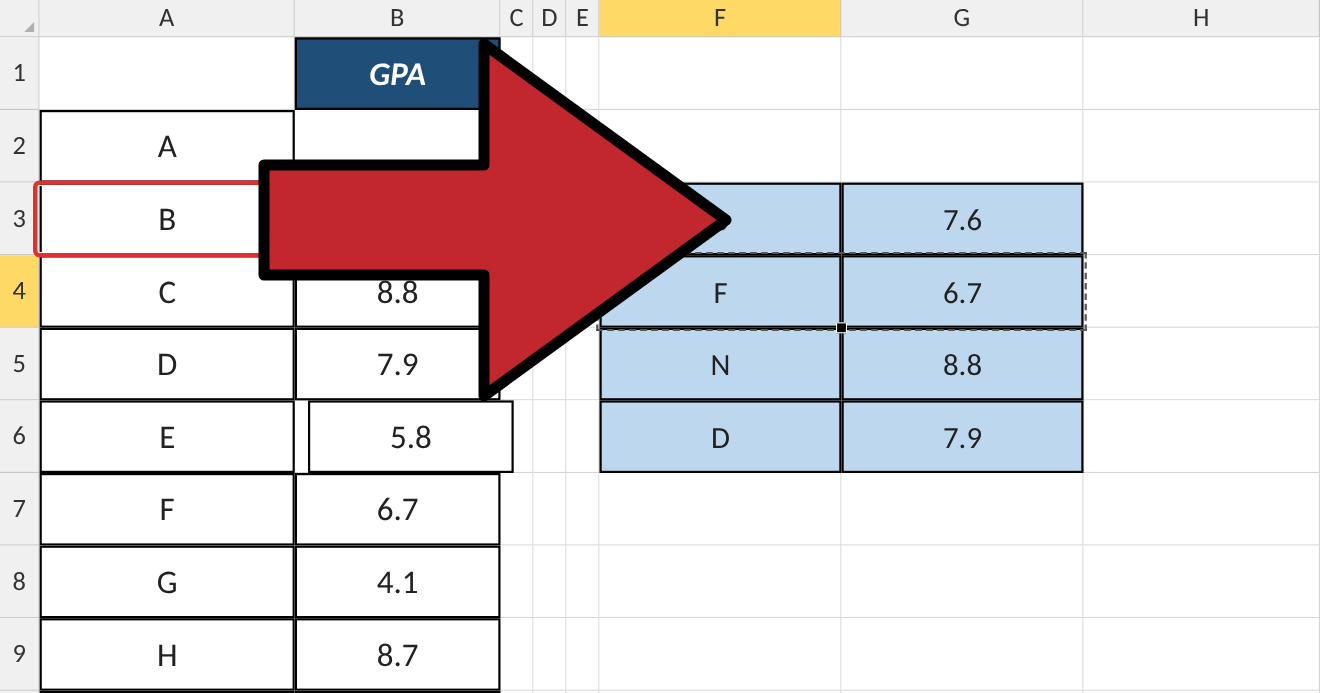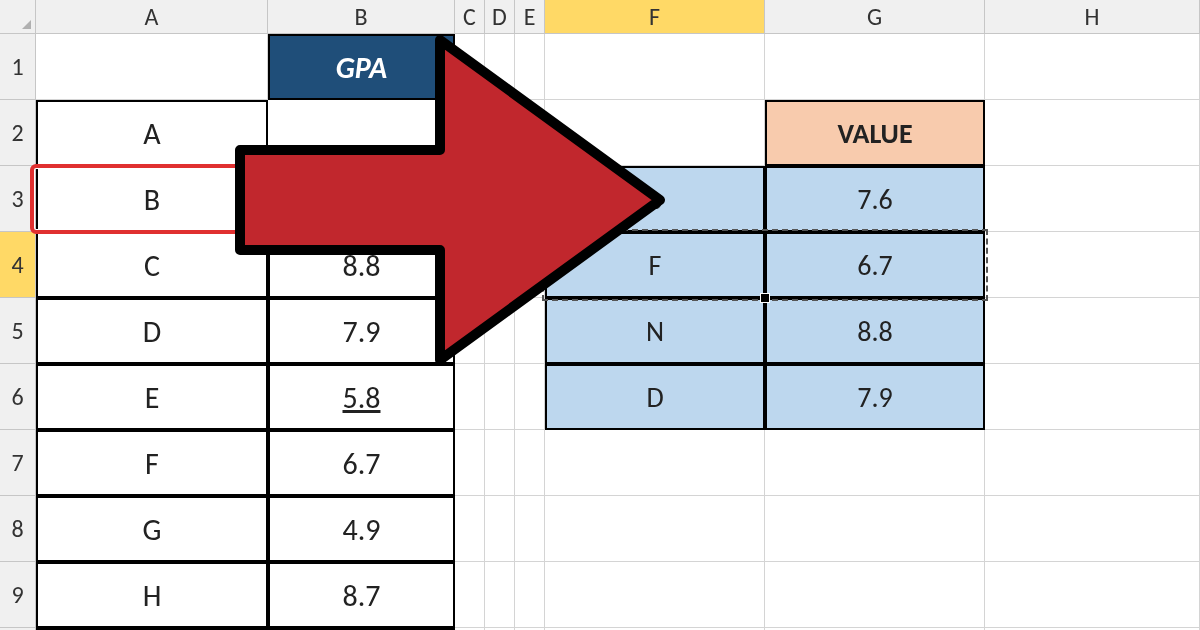--- a/index.html
+++ b/index.html
@@ -222,30 +222,29 @@
     <div class="cell" style="left: 985px; top: 628px; width: 215px; height: 66px;"></div>
     <div class="cell tblhdr" style="left: 268px; top: 34px; width: 187px; height: 66px;">GPA</div>
     <div class="cell tblcell" style="left: 36px; top: 100px; width: 232px; height: 66px;">A</div>
     <div class="cell tblcell" style="left: 36px; top: 166px; width: 232px; height: 66px;">B</div>
     <div class="cell tblcell" style="left: 268px; top: 166px; width: 187px; height: 66px;"></div>
     <div class="cell tblcell" style="left: 36px; top: 232px; width: 232px; height: 66px;">C</div>
     <div class="cell tblcell" style="left: 268px; top: 232px; width: 187px; height: 66px;">8.8</div>
     <div class="cell tblcell" style="left: 36px; top: 298px; width: 232px; height: 66px;">D</div>
     <div class="cell tblcell" style="left: 268px; top: 298px; width: 187px; height: 66px;">7.9</div>
     <div class="cell tblcell" style="left: 36px; top: 364px; width: 232px; height: 66px;">E</div>
-    <div class="cell tblcell" style="left: 268px; top: 364px; width: 187px; height: 66px; text-decoration: underline;">5.8</div>
+    <div class="cell tblcell" style="left: 280px; top: 364px; width: 187px; height: 66px;">5.8</div>
     <div class="cell tblcell" style="left: 36px; top: 430px; width: 232px; height: 66px;">F</div>
     <div class="cell tblcell" style="left: 268px; top: 430px; width: 187px; height: 66px;">6.7</div>
     <div class="cell tblcell" style="left: 36px; top: 496px; width: 232px; height: 66px;">G</div>
-    <div class="cell tblcell" style="left: 268px; top: 496px; width: 187px; height: 66px;">4.9</div>
+    <div class="cell tblcell" style="left: 268px; top: 496px; width: 187px; height: 66px;">4.1</div>
     <div class="cell tblcell" style="left: 36px; top: 562px; width: 232px; height: 66px;">H</div>
     <div class="cell tblcell" style="left: 268px; top: 562px; width: 187px; height: 66px;">8.7</div>
     <div class="cell tblcell" style="left: 36px; top: 628px; width: 232px; height: 66px;">I</div>
     <div class="cell tblcell" style="left: 268px; top: 628px; width: 187px; height: 66px;">8.6</div>
-    <div class="cell lookhdr" style="left: 765px; top: 100px; width: 220px; height: 66px;">VALUE</div>
     <div class="cell lookcell" style="left: 545px; top: 166px; width: 220px; height: 66px;">b</div>
     <div class="cell lookcell" style="left: 765px; top: 166px; width: 220px; height: 66px;">7.6</div>
     <div class="cell lookcell" style="left: 545px; top: 232px; width: 220px; height: 66px;">F</div>
     <div class="cell lookcell" style="left: 765px; top: 232px; width: 220px; height: 66px;">6.7</div>
     <div class="cell lookcell" style="left: 545px; top: 298px; width: 220px; height: 66px;">N</div>
     <div class="cell lookcell" style="left: 765px; top: 298px; width: 220px; height: 66px;">8.8</div>
     <div class="cell lookcell" style="left: 545px; top: 364px; width: 220px; height: 66px;">D</div>
     <div class="cell lookcell" style="left: 765px; top: 364px; width: 220px; height: 66px;">7.9</div>
     <div class="highlight" style="left: 30px; top: 164px; width: 242px; height: 70px;"></div>
     <div class="marquee" style="left: 542px; top: 229px; width: 446px; height: 72px;"></div>

